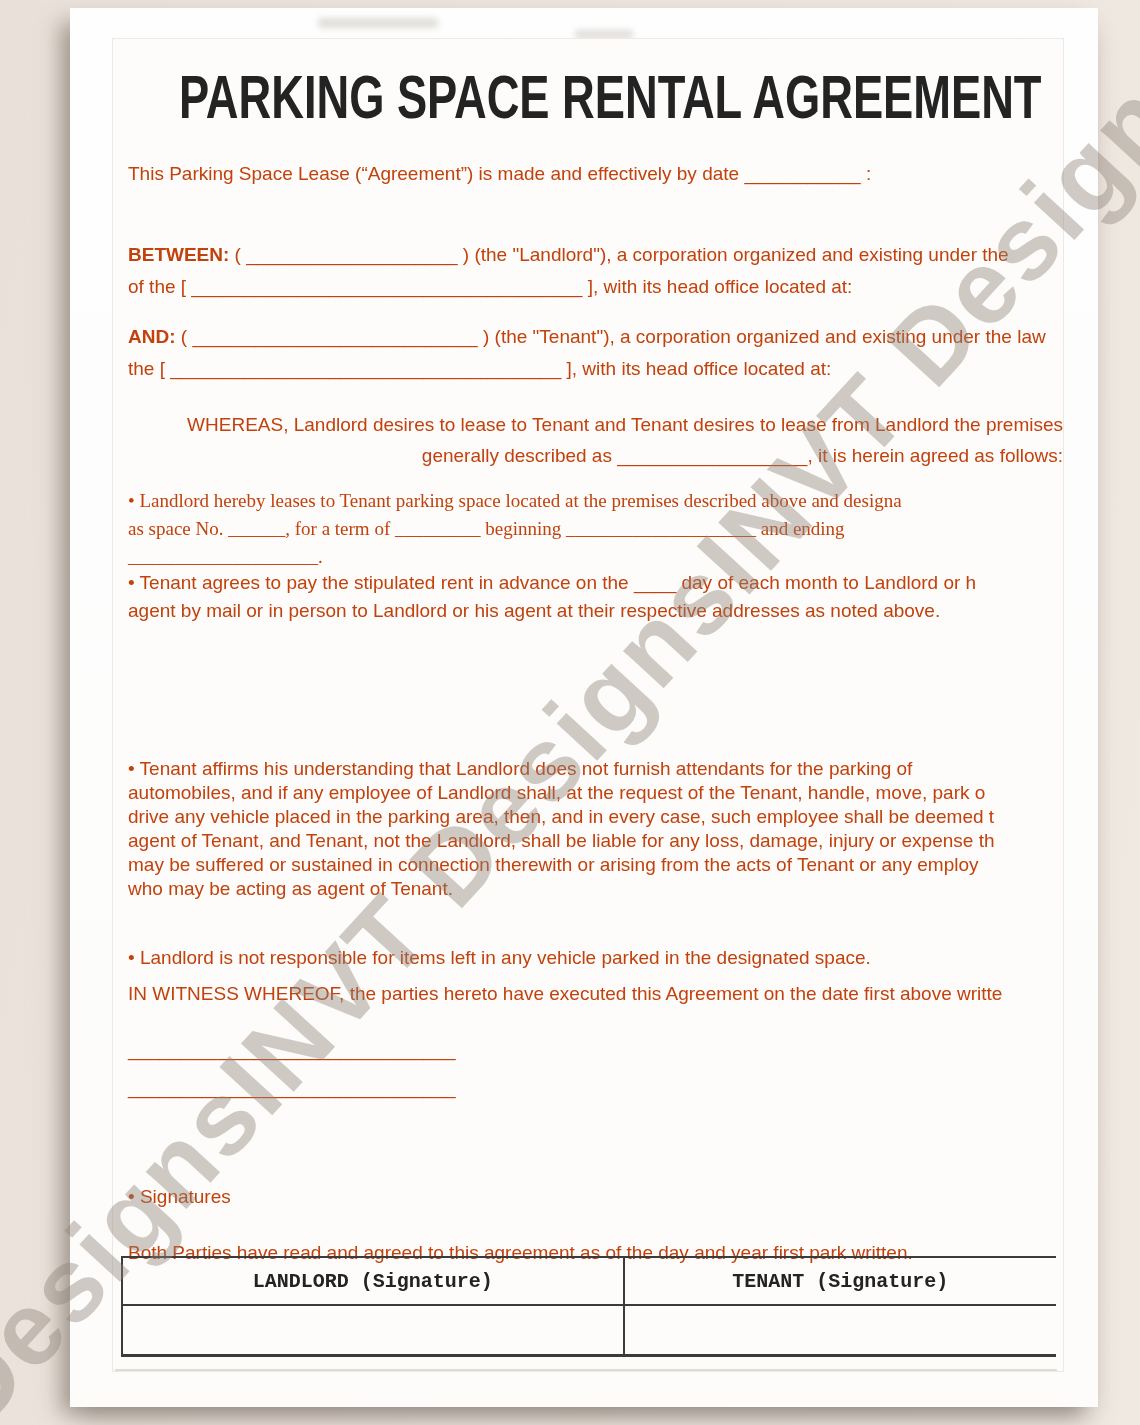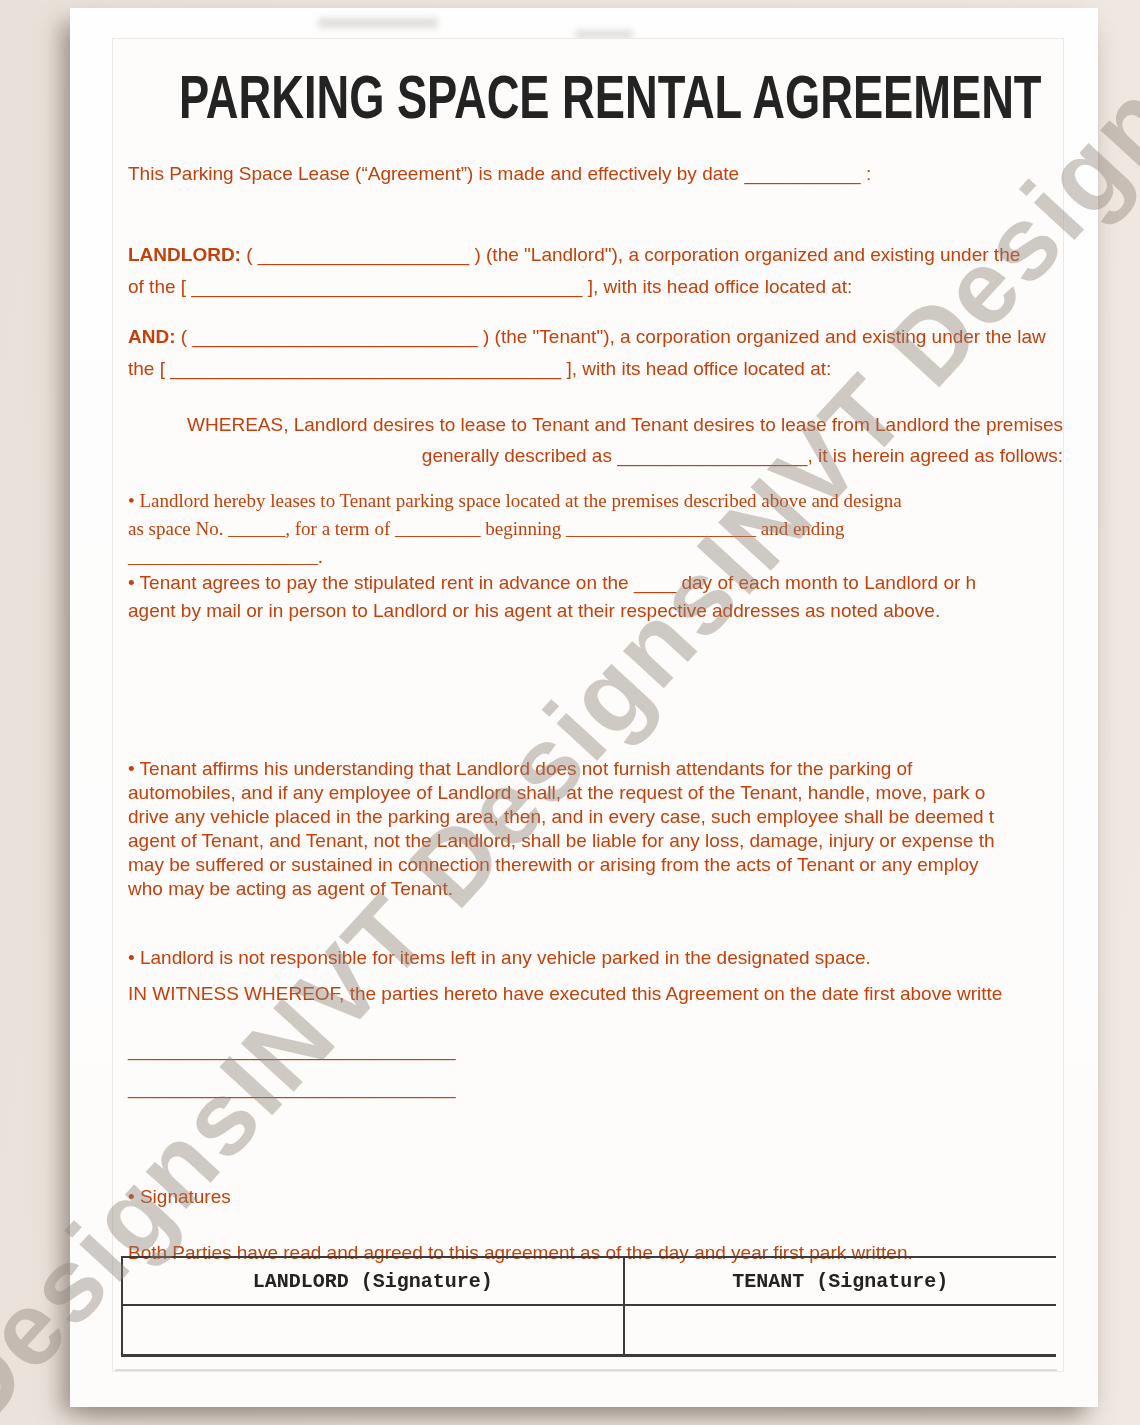--- a/index.html
+++ b/index.html
@@ -83,21 +83,21 @@
     <div class="smudge smudge-1"></div>
     <div class="smudge smudge-2"></div>
     <div class="smudge smudge-3"></div>
 
     <div class="doc">
 
       <h1 class="title">PARKING SPACE RENTAL AGREEMENT</h1>
 
       <p class="tb intro">This Parking Space Lease (“Agreement”) is made and effectively by date ___________  :</p>
 
-      <p class="tb between"><span class="lead">LANDLORD:</span><span> ( ____________________ ) (the "Landlord"), a corporation organized and existing under the
+      <p class="tb between"><span class="lead">BETWEEN:</span><span> ( ____________________ ) (the "Landlord"), a corporation organized and existing under the
 of the [ _____________________________________ ], with its head office located at:</span></p>
 
       <p class="tb and"><span class="lead">AND:</span><span> ( ___________________________ ) (the "Tenant"), a corporation organized and existing under the law
 the [ _____________________________________ ], with its head office located at:</span></p>
 
       <p class="tb whereas">WHEREAS, Landlord desires to lease to Tenant and Tenant desires to lease from Landlord the premises
 generally described as __________________,  it is herein agreed as follows:</p>
 
       <p class="tb clause-1">• Landlord hereby leases to Tenant parking space located at the premises described above and designa
 as space No. ______,  for a term of _________  beginning ____________________  and ending

